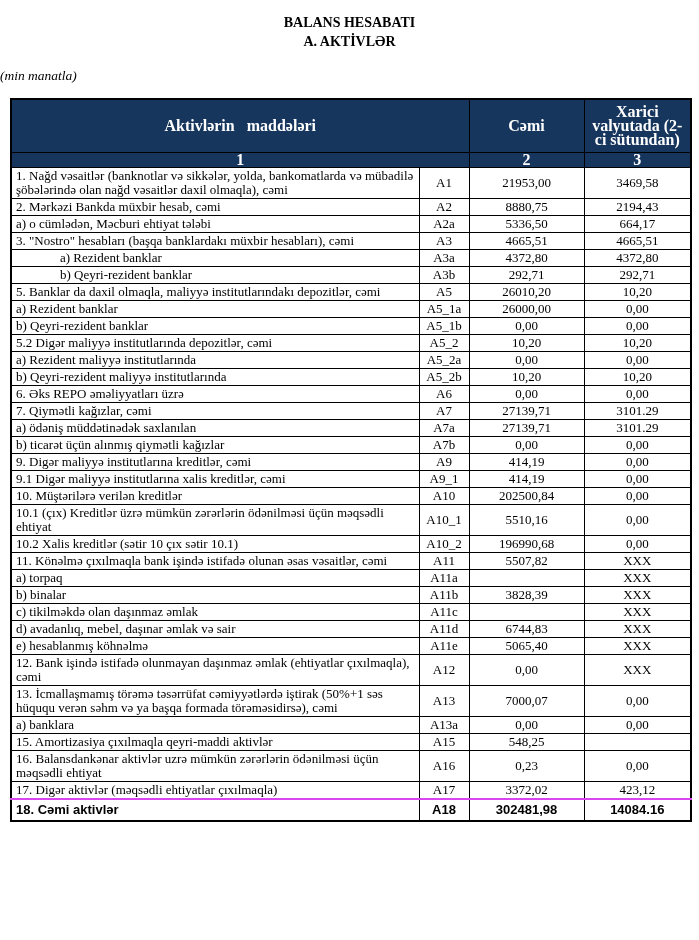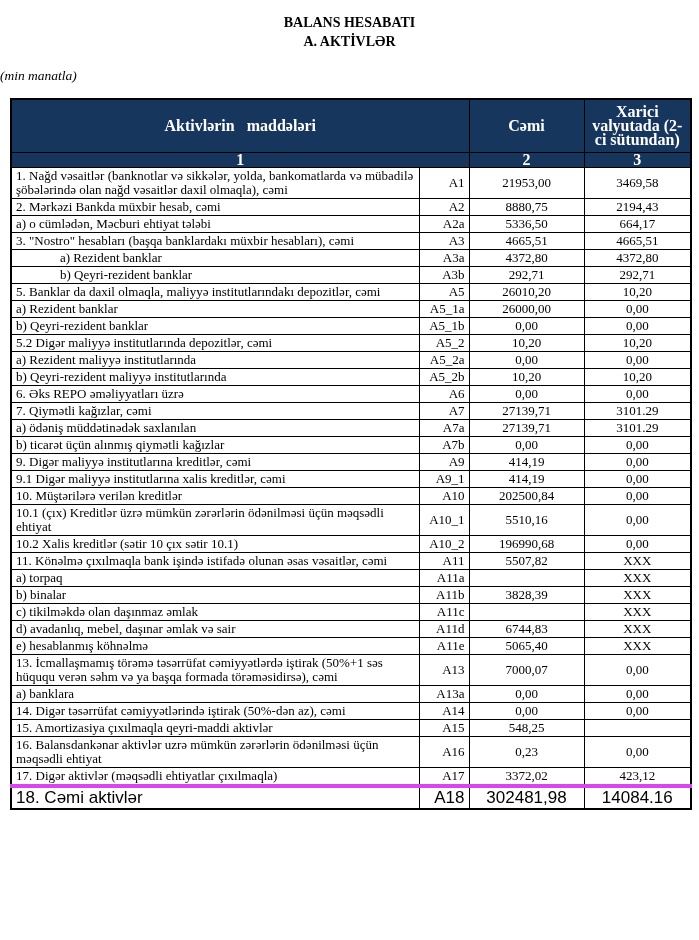--- a/index.html
+++ b/index.html
@@ -59,27 +59,27 @@
     color: var(--header-text, #ffffff);
     font-weight: bold;
     text-align: center;
     font-size: 16px;
   }
   th.h-items { white-space: pre-wrap; }
   tr.head-main th { height: 50px; }
   tr.head-nums th { height: 13px; padding: 0 4px; font-size: 12.5px; }
   td.label-cell   { text-align: left; }
   td.label-cell.indent { padding-left: 48px; }
-  td.code-cell    { text-align: right; }
+  td.code-cell    { text-align: center; }
   td.num-cell     { text-align: center; }
   tr.total-row td {
     font-family: "Liberation Sans", sans-serif;
-    font-weight: normal;
-    font-size: 17px;
-    border-top: 4px solid #d946ef;
+    font-weight: bold;
+    font-size: 13px;
+    border-top: 2px solid #d946ef;
     height: 18px;
   }
 </style>
 </head>
 <body>
 
 <div class="page">
 
   <div class="doc-title">
     <div>BALANS HESABATI</div>
@@ -264,34 +264,34 @@
           <td class="num-cell">6744,83</td>
           <td class="num-cell">XXX</td>
         </tr>
         <tr>
           <td class="label-cell">e) hesablanmış köhnəlmə</td>
           <td class="code-cell">A11e</td>
           <td class="num-cell">5065,40</td>
           <td class="num-cell">XXX</td>
         </tr>
         <tr>
+          <td class="label-cell">12. Bank işində istifadə olunmayan daşınmaz əmlak (ehtiyatlar çıxılmaqla), cəmi</td>
+          <td class="code-cell">A12</td>
+          <td class="num-cell">0,00</td>
+          <td class="num-cell">XXX</td>
+        </tr>
+        <tr>
           <td class="label-cell">13. İcmallaşmamış törəmə təsərrüfat cəmiyyətlərdə iştirak (50%+1 səs hüququ verən səhm və ya başqa formada törəməsidirsə), cəmi</td>
           <td class="code-cell">A13</td>
           <td class="num-cell">7000,07</td>
           <td class="num-cell">0,00</td>
         </tr>
         <tr>
           <td class="label-cell">a) banklara</td>
           <td class="code-cell">A13a</td>
-          <td class="num-cell">0,00</td>
-          <td class="num-cell">0,00</td>
-        </tr>
-        <tr>
-          <td class="label-cell">14. Digər təsərrüfat cəmiyyətlərində iştirak (50%-dən az), cəmi</td>
-          <td class="code-cell">A14</td>
           <td class="num-cell">0,00</td>
           <td class="num-cell">0,00</td>
         </tr>
         <tr>
           <td class="label-cell">15. Amortizasiya çıxılmaqla qeyri-maddi aktivlər</td>
           <td class="code-cell">A15</td>
           <td class="num-cell">548,25</td>
           <td class="num-cell"></td>
         </tr>
         <tr>

